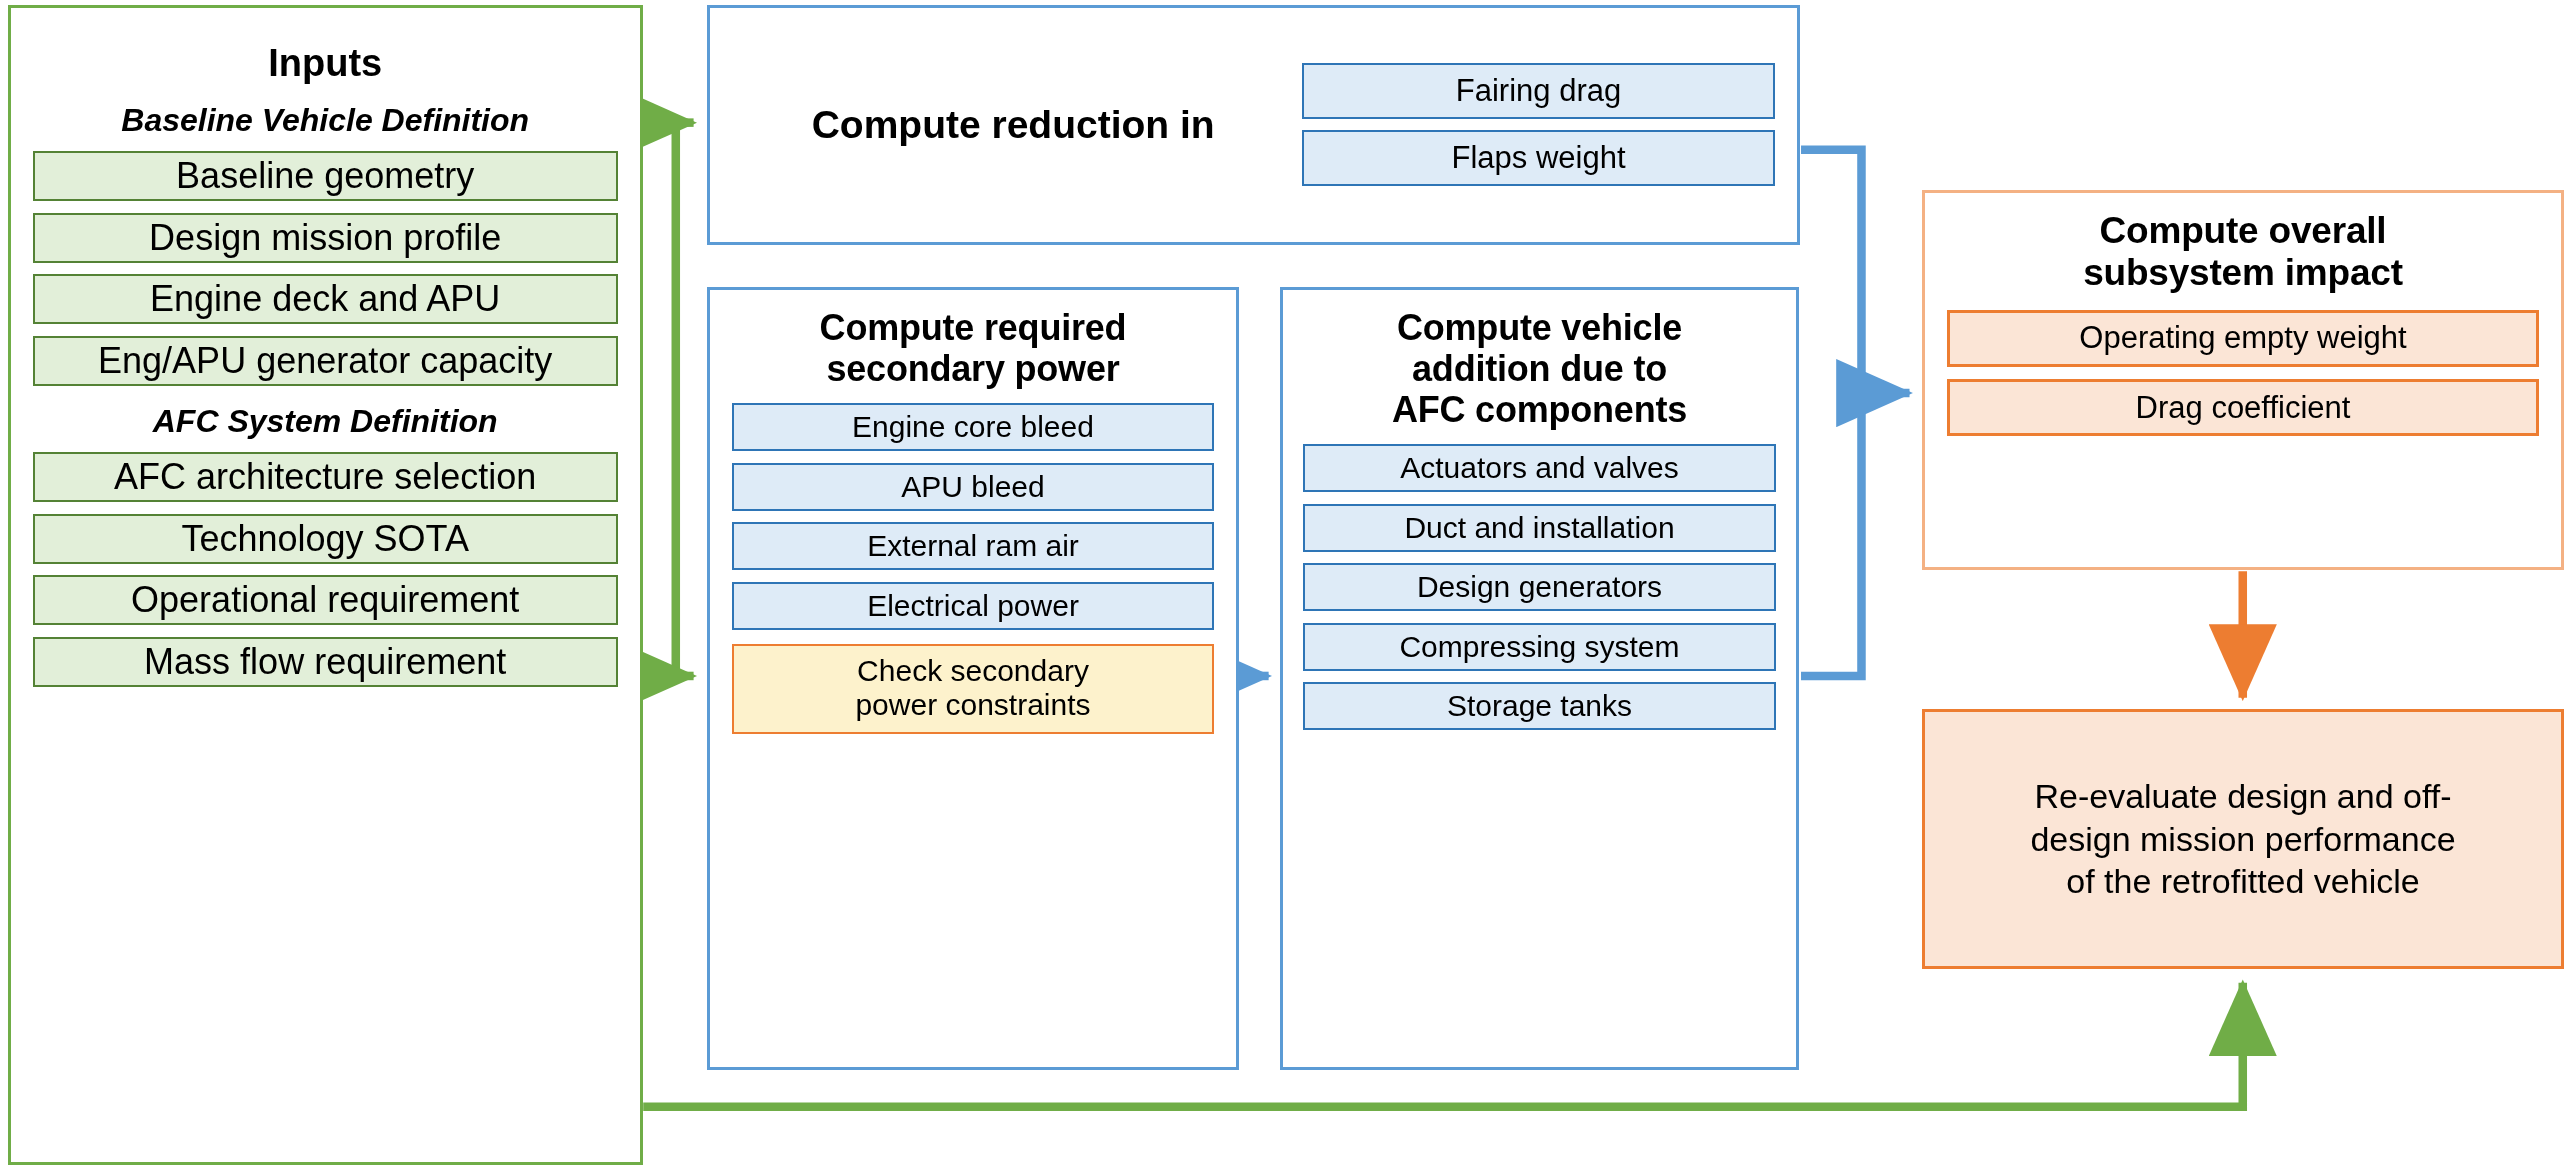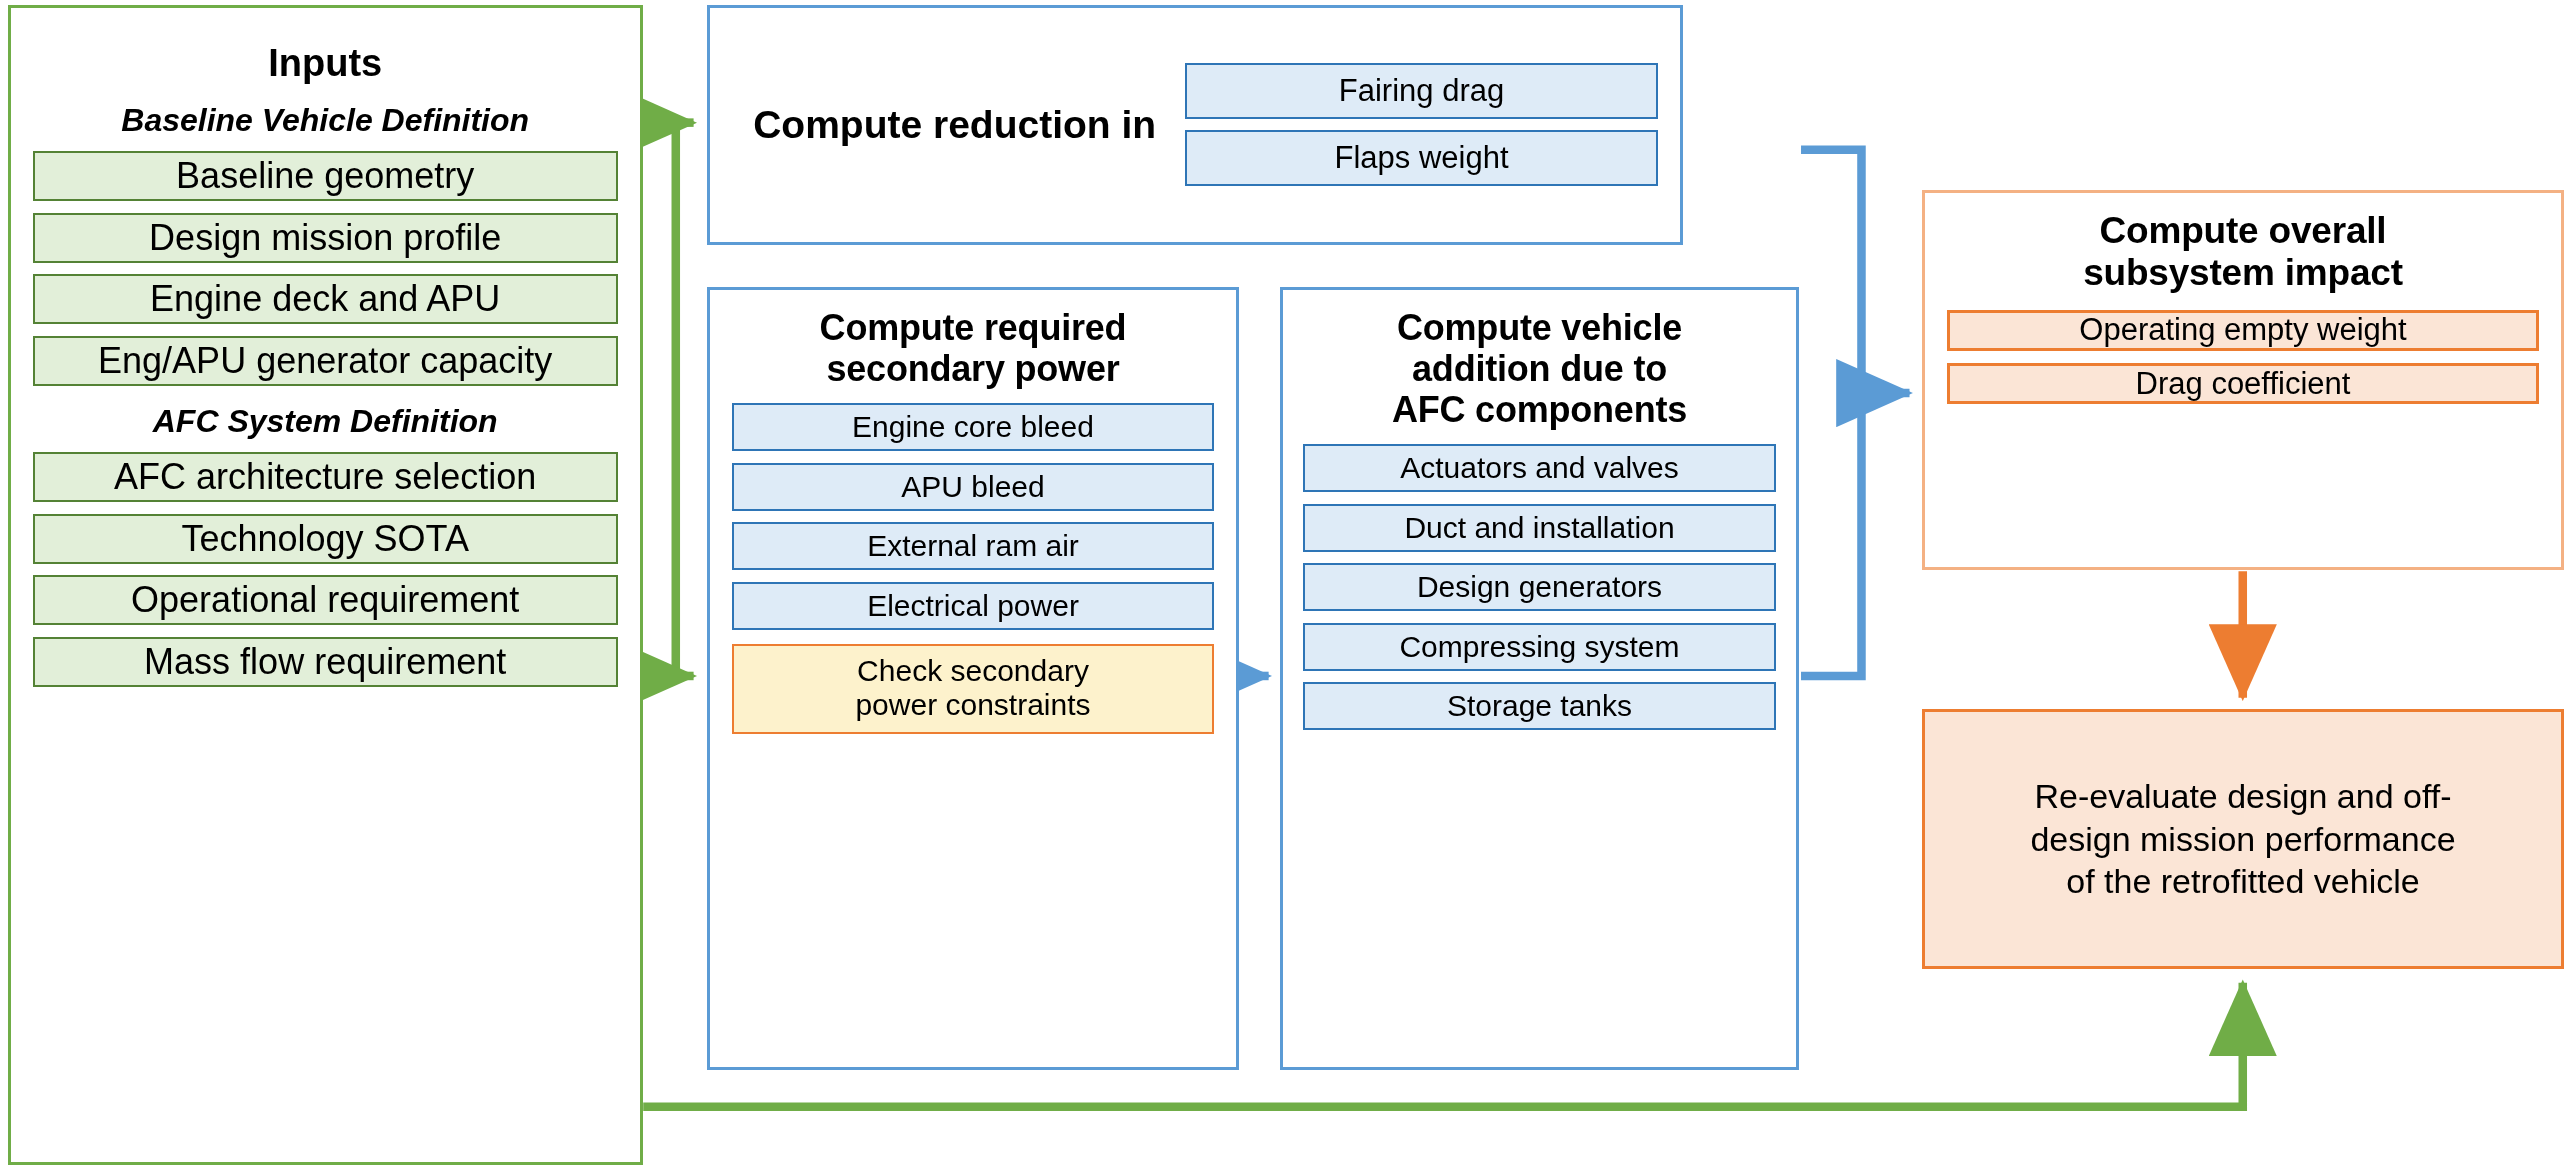--- a/index.html
+++ b/index.html
@@ -86,21 +86,21 @@
     align-items: center;
     justify-content: center;
     margin-bottom: 11.6px;
     white-space: nowrap;
   }
   .blue-item:last-child { margin-bottom: 0; }
 
   
   .reduction-group {
     left: 707px; top: 4.6px;
-    width: 976px; height: 240px;
+    width: 1093px; height: 240px;
     display: flex;
     align-items: center;
     padding: 0 22px;
   }
   .reduction-title {
     font-size: 39px;
     font-weight: bold;
     flex: 1;
     text-align: center;
     padding-right: 7.7px;
@@ -136,21 +136,21 @@
 
   
   .impact-group {
     left: 1922px; top: 190px;
     width: 642px; height: 380px;
     border: 3.9px solid #f4b183;
     padding: 17px 22px 15.5px 22px;
   }
   .impact-group .group-title { font-size: 37px; margin-bottom: 15.5px; }
   .orange-item {
-    height: 41px;
+    height: 57px;
     border: 3.1px solid #ed7d31;
     background: #fbe5d6;
     font-size: 31px;
     color: #000;
     display: flex;
     align-items: center;
     justify-content: center;
     margin-bottom: 12.4px;
     white-space: nowrap;
   }

